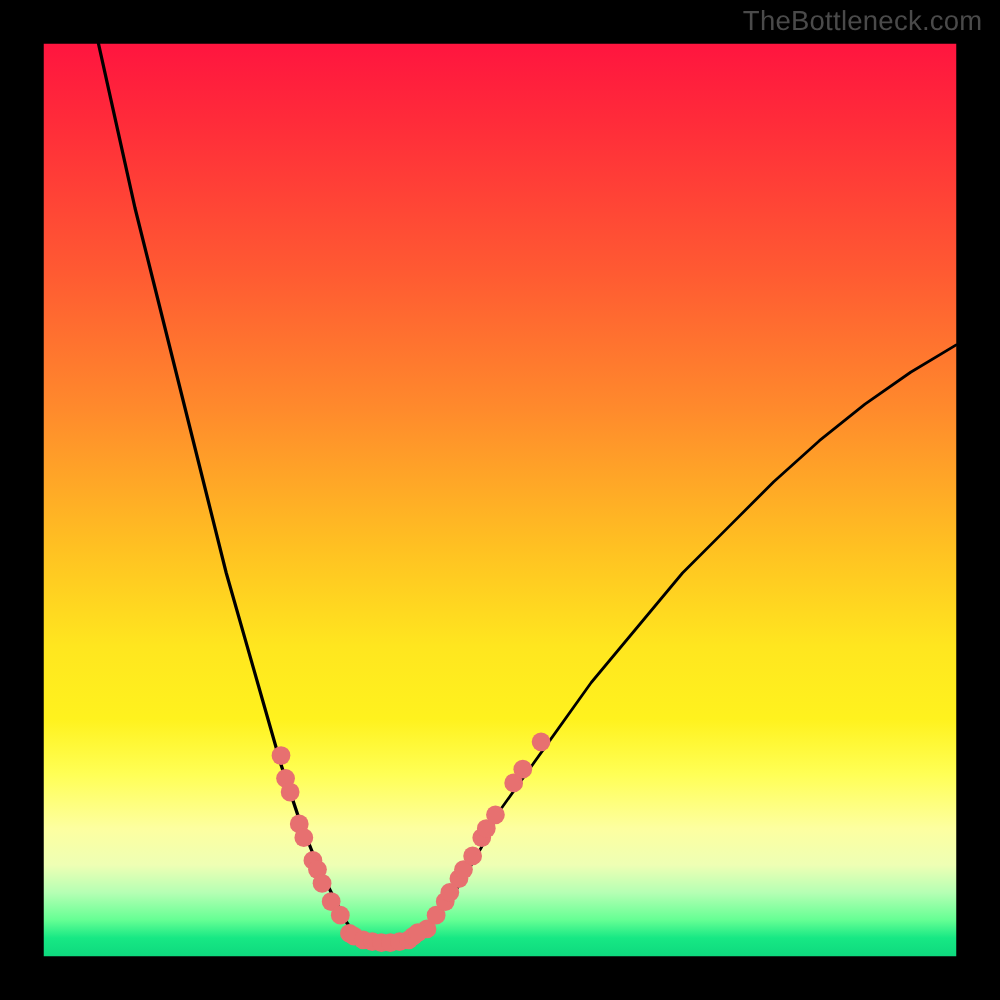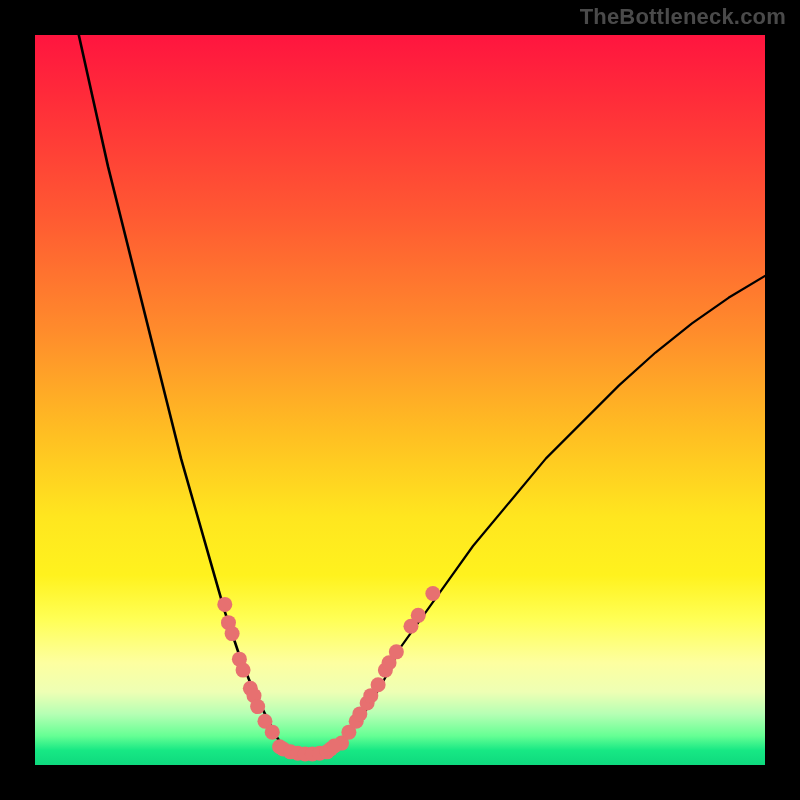--- a/index.html
+++ b/index.html
@@ -16,21 +16,21 @@
     width: 800px;
     height: 800px;
     background: #000;
   }
   .watermark {
     position: absolute;
     top: 4px;
     right: 14px;
     color: #4a4a4a;
     font-size: 22px;
-    font-weight: 700;
+    font-weight: 400;
     letter-spacing: 0.2px;
     z-index: 10;
   }
   .plot {
     position: absolute;
     left: 35px;
     top: 35px;
     width: 730px;
     height: 730px;
     

